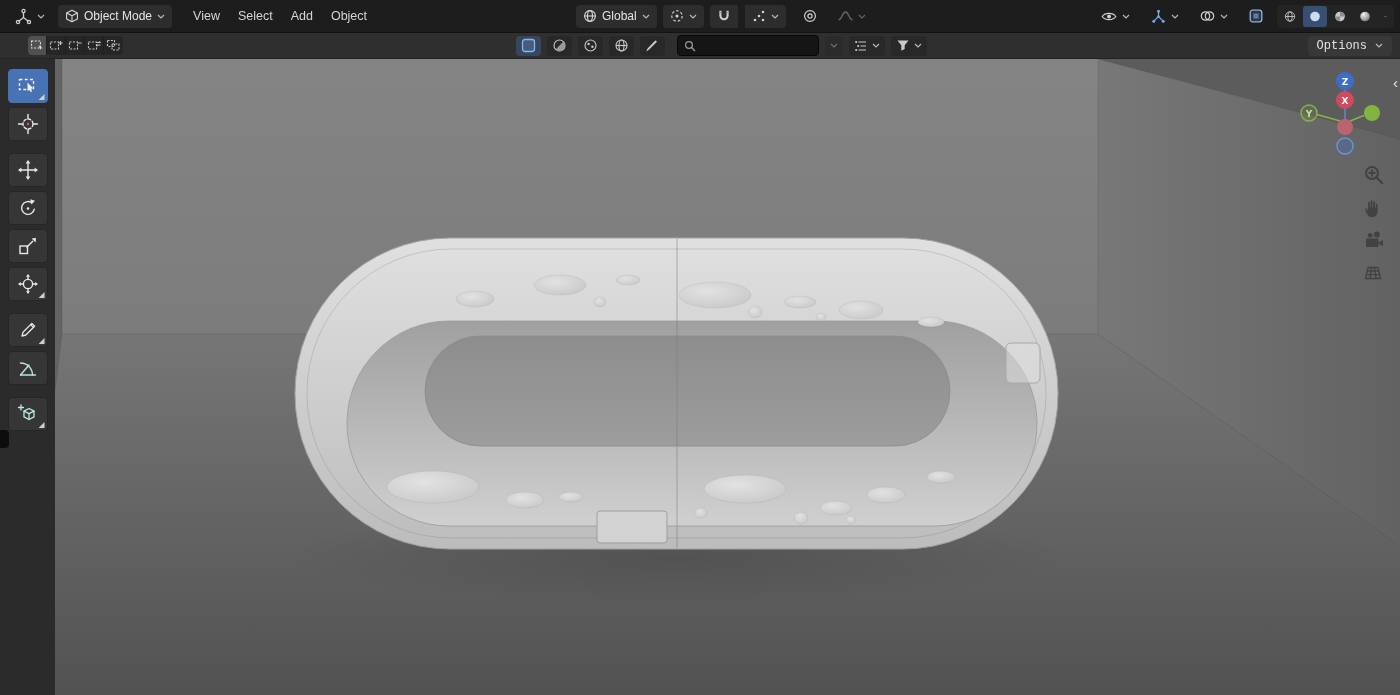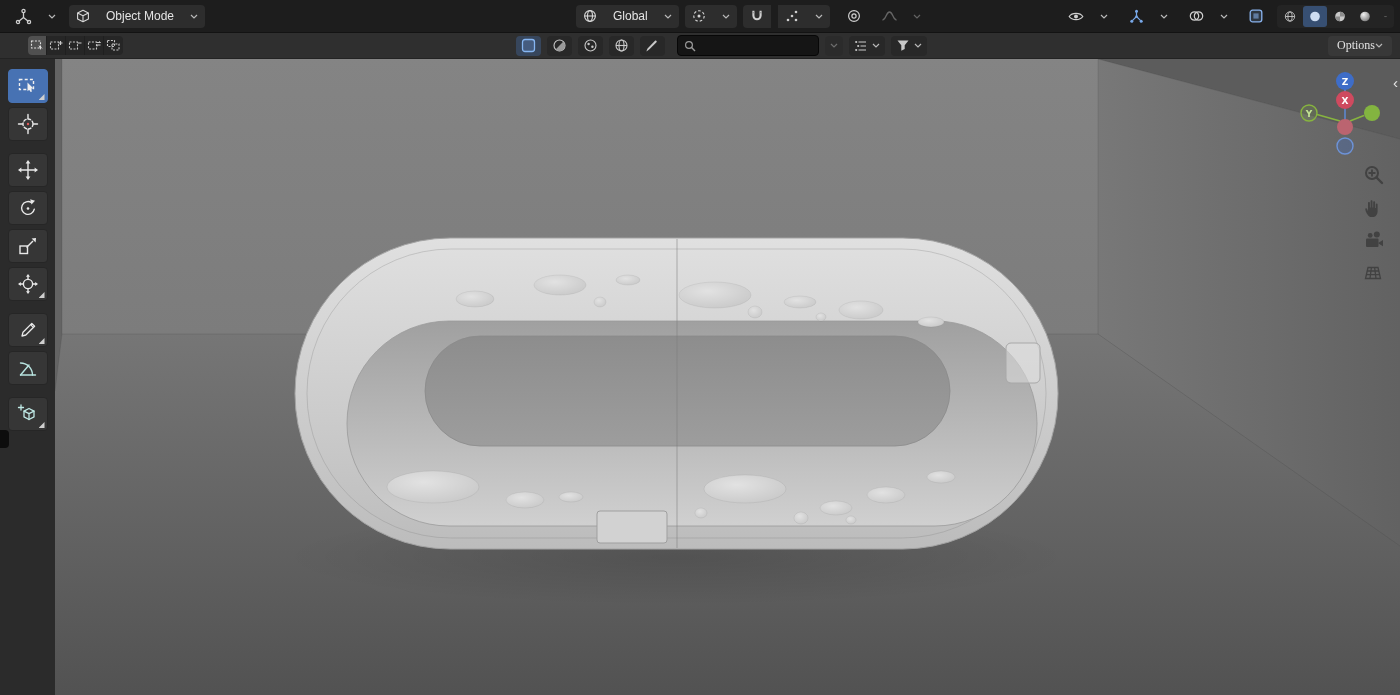--- a/index.html
+++ b/index.html
@@ -2,21 +2,21 @@
 <html><head>
 <meta charset="utf-8">
 <style>
   html,body{margin:0;padding:0;background:#1d1d1d;width:1400px;height:695px;overflow:hidden;
     font-family:"Liberation Sans","DejaVu Sans",sans-serif;-webkit-user-select:none;user-select:none;cursor:default}
   .app{position:relative;width:1400px;height:695px}
   
   .topbar{position:absolute;left:0;top:0;width:100%;height:32px;background:#1d1d1d;border-bottom:1px solid #131313}
   .cluster{position:absolute;top:0;height:32px;display:flex;align-items:center;gap:6px}
   .c-left{left:8px}.c-mid{left:576px}.c-right{right:6px;gap:7px}
-  .hbtn{display:inline-flex;align-items:center;gap:16px;height:23px;padding:0 7px;background:#2d2d2d;
+  .hbtn{display:inline-flex;align-items:center;gap:5px;height:23px;padding:0 7px;background:#2d2d2d;
     border:none;border-radius:4px;color:#e4e4e4;font-size:12px;font-family:inherit}
   .ghost{background:transparent}
   .dim{opacity:.45}
   .menus{display:flex;height:100%;align-items:center;margin-left:6px}
   .menu-item{padding:0 9px;font-size:12.5px;color:#d6d6d6;height:24px;display:flex;align-items:center;border-radius:4px}
   .joined-l{border-radius:4px 0 0 4px;margin-right:1px}
   .joined-r{border-radius:0 4px 4px 0}
   .shade-group{display:flex;align-items:center;background:#242424;border-radius:4px;padding:1px;gap:1px}
   .shade-btn{width:24px;height:21px;display:flex;align-items:center;justify-content:center;border-radius:3px;border:none;background:transparent}
   .shade-btn.active{background:rgba(71,114,179,.55)}
@@ -24,21 +24,21 @@
   .row2{position:absolute;left:0;top:33px;width:100%;height:25px;background:#2f2f2f;border-bottom:1px solid #232323}
   .r-left{left:28px}.r-mid{left:516px}.r-right{right:8px}
   .cluster2{position:absolute;top:0;height:25px;display:flex;align-items:center;gap:6px}
   .seg{display:flex;background:#262626;border-radius:4px;overflow:hidden}
   .sbtn{width:19px;height:19px;display:flex;align-items:center;justify-content:center;border:none;background:transparent;border-right:1px solid #1f1f1f;padding:0}
   .sbtn:last-child{border-right:none}
   .sbtn.active{background:#505050}
   .mini-btn{display:inline-flex;align-items:center;gap:4px;height:20px;padding:0 5px;background:#282828;border:none;border-radius:4px}
   .search{display:flex;align-items:center;gap:5px;width:128px;height:19px;background:#151515;border:1px solid #070707;border-radius:4px;padding:0 6px}
   .search input{flex:1;min-width:0;background:transparent;border:none;outline:none;color:#ddd;font-size:11px;font-family:inherit}
-  .options-btn{display:inline-flex;align-items:center;gap:0;height:20px;padding:0 9px;background:#383838;border:none;border-radius:4px;color:#e2e2e2;font-size:12px;font-family:Liberation Serif, serif}
+  .options-btn{display:inline-flex;align-items:center;gap:8px;height:20px;padding:0 9px;background:#383838;border:none;border-radius:4px;color:#e2e2e2;font-size:12px;font-family:Liberation Mono, monospace}
   
   .main{position:absolute;left:0;top:59px;width:1400px;height:636px}
   .tools{position:absolute;left:0;top:0;width:55px;height:636px;background:#2b2b2b;display:flex;flex-direction:column;align-items:center;padding-top:10px;box-sizing:border-box}
   .tool{position:relative;width:40px;height:34px;border-radius:4px;background:#363636;border:1px solid #262626;margin-bottom:4px;display:flex;align-items:center;justify-content:center;padding:0}
   .tool.active{background:#4772b3;border-color:#4772b3}
   .tgap{height:8px;flex:none}
   .corner{position:absolute;right:2px;bottom:2px;width:6px;height:6px;background:#cfcfcf;clip-path:polygon(100% 0,100% 100%,0 100%)}
   .region-notch{position:absolute;left:0;top:371px;width:9px;height:18px;background:#0d0d0d;border-radius:0 4px 4px 0}
   
   .viewport{position:absolute;left:55px;top:0;width:1345px;height:636px;background:#6a6a6a;overflow:hidden}
@@ -78,20 +78,26 @@
               <path d="M7 1.3L12.4 4v6L7 12.7 1.6 10V4z"></path>
               <path d="M1.6 4L7 6.7 12.4 4M7 6.7v6"></path>
             </g>
           </svg>
         <span>Object Mode</span>
         <svg class="chev" viewBox="0 0 8 5" width="8" height="5">
             <path d="M1 1l3 3 3-3" fill="none" stroke="#b8b8b8" stroke-width="1.2"></path>
           </svg>
       </button>
 
+      <nav class="menus">
+        <div class="menu-item">View</div>
+        <div class="menu-item">Select</div>
+        <div class="menu-item">Add</div>
+        <div class="menu-item">Object</div>
+      </nav>
     </div>
 
     <div class="cluster c-mid">
       <button class="hbtn">
         <svg width="14" height="14" viewBox="0 0 14 14">
             <g stroke="#d8d8d8" stroke-width="1.1" fill="none">
               <circle cx="7" cy="7" r="5.4"></circle>
               <ellipse cx="7" cy="7" rx="2.5" ry="5.4"></ellipse>
               <path d="M1.6 7h10.8"></path>
             </g>

